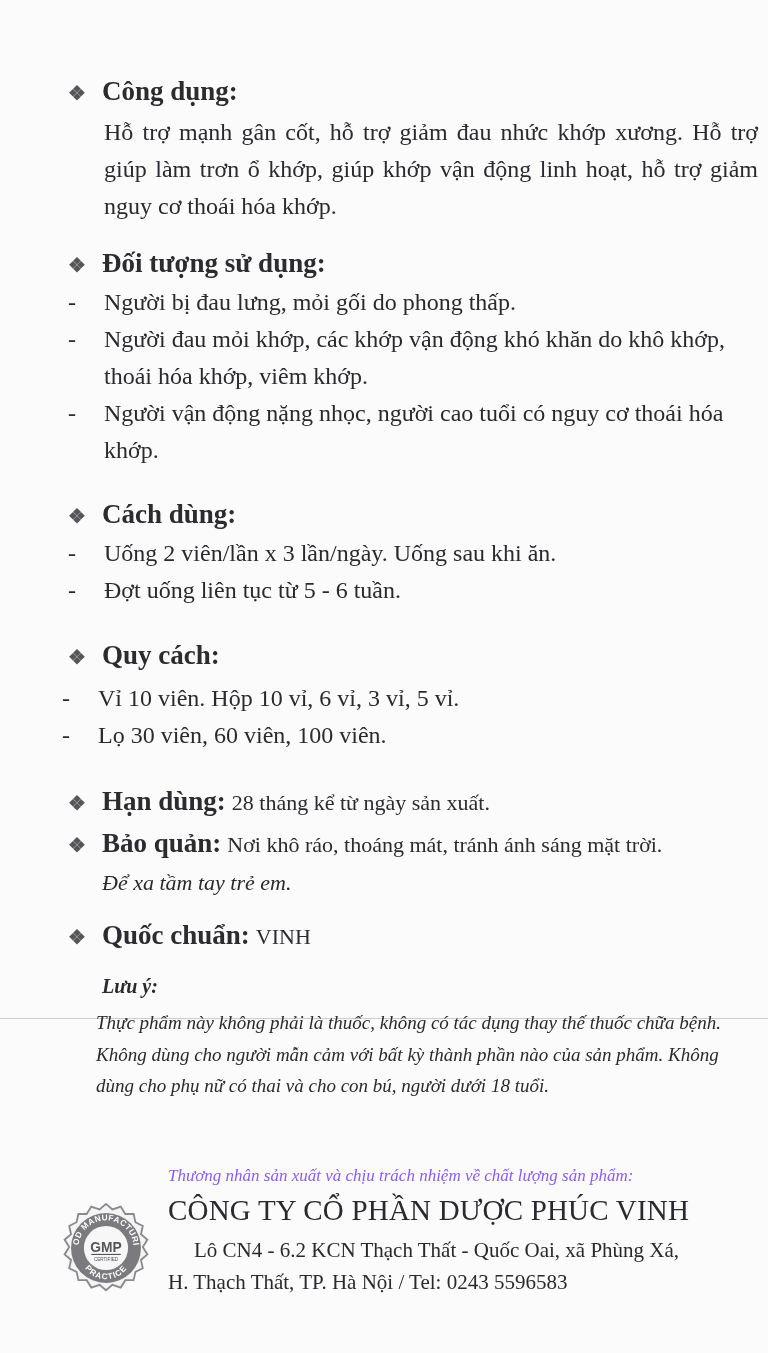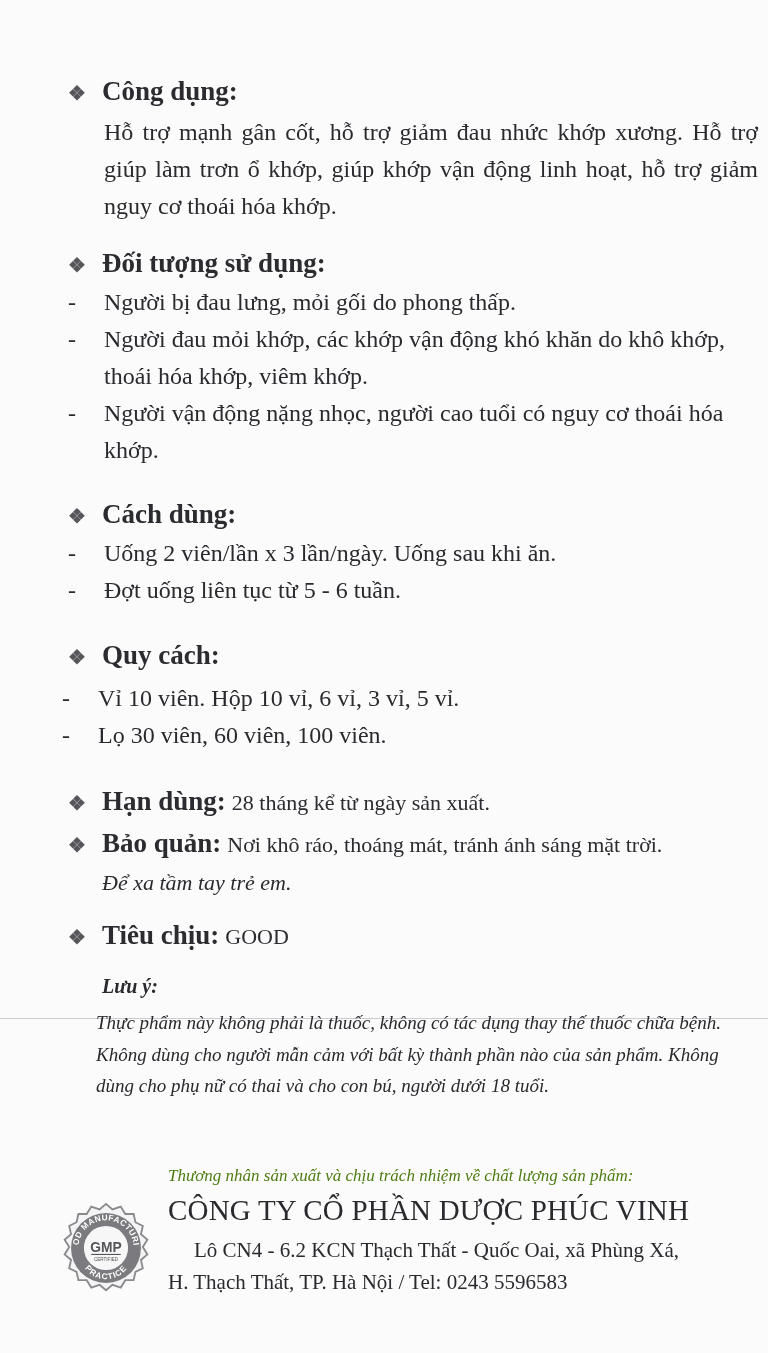--- a/index.html
+++ b/index.html
@@ -26,21 +26,21 @@
   .inline-val { font-weight: normal; font-size: 22px; margin-left: 6px; }
   .para { font-size: 24px; line-height: 37px; margin-left: 42px; margin-top: 4px; text-align: justify; }
   .bullets { margin: 2px 0 0 0; padding: 0; list-style: none; }
   .bullets li { display: flex; font-size: 24px; line-height: 37px; }
   .bullets li .dash { width: 42px; flex: none; padding-left: 6px; box-sizing: border-box; }
   .bullets.tight li .dash { width: 36px; padding-left: 0; }
   .note { position: absolute; left: 96px; right: 30px; top: 972px; }
   .note-title { font-style: italic; font-weight: bold; font-size: 20px; line-height: 28px; margin-left: 6px; }
   .note-body { font-style: italic; font-weight: normal; font-size: 19px; line-height: 31.5px; margin-top: 7px; }
   .footer { position: absolute; left: 0; right: 0; top: 1166px; }
-  .maker-label { position: absolute; left: 168px; top: 0; font-style: italic; font-size: 17px; color: #4d7c0f; }
+  .maker-label { position: absolute; left: 168px; top: 0; font-style: italic; font-size: 17px; color: #8b5cf6; }
   .company { position: absolute; left: 168px; top: 28px; font-weight: normal; font-size: 29px; letter-spacing: 0.2px; text-align: right; }
   .addr { position: absolute; left: 168px; font-size: 21px; }
   .gmp { position: absolute; left: 60px; top: 36px; width: 92px; height: 92px; }
 </style>
 </head>
 <body>
 
 <div class="fold"></div>
 
 <div class="sec" style="top:74px;">
@@ -119,22 +119,22 @@
     <span class="diamond">❖</span>
     <span>Bảo quản:</span>
     <span class="inline-val">Nơi khô ráo, thoáng mát, tránh ánh sáng mặt trời.</span>
   </div>
   <div style="margin-left:40px; margin-top:6px; font-size:22px; line-height:30px;font-style:italic;">Để xa tầm tay trẻ em.</div>
 </div>
 
 <div class="sec" style="top:918px;">
   <div class="heading">
     <span class="diamond">❖</span>
-    <span>Tiêu chịu:</span>
-    <span class="inline-val">GOOD</span>
+    <span>Quốc chuẩn:</span>
+    <span class="inline-val">VINH</span>
   </div>
 </div>
 
 <div class="note">
   <div class="note-title">Lưu ý:</div>
   <div class="note-body">Thực phẩm này không phải là thuốc, không có tác dụng thay thế thuốc chữa bệnh. Không dùng cho người mẫn cảm với bất kỳ thành phần nào của sản phẩm. Không dùng cho phụ nữ có thai và cho con bú, người dưới 18 tuổi.</div>
 </div>
 
 <div class="footer">
   <div class="maker-label">Thương nhân sản xuất và chịu trách nhiệm về chất lượng sản phẩm:</div>

